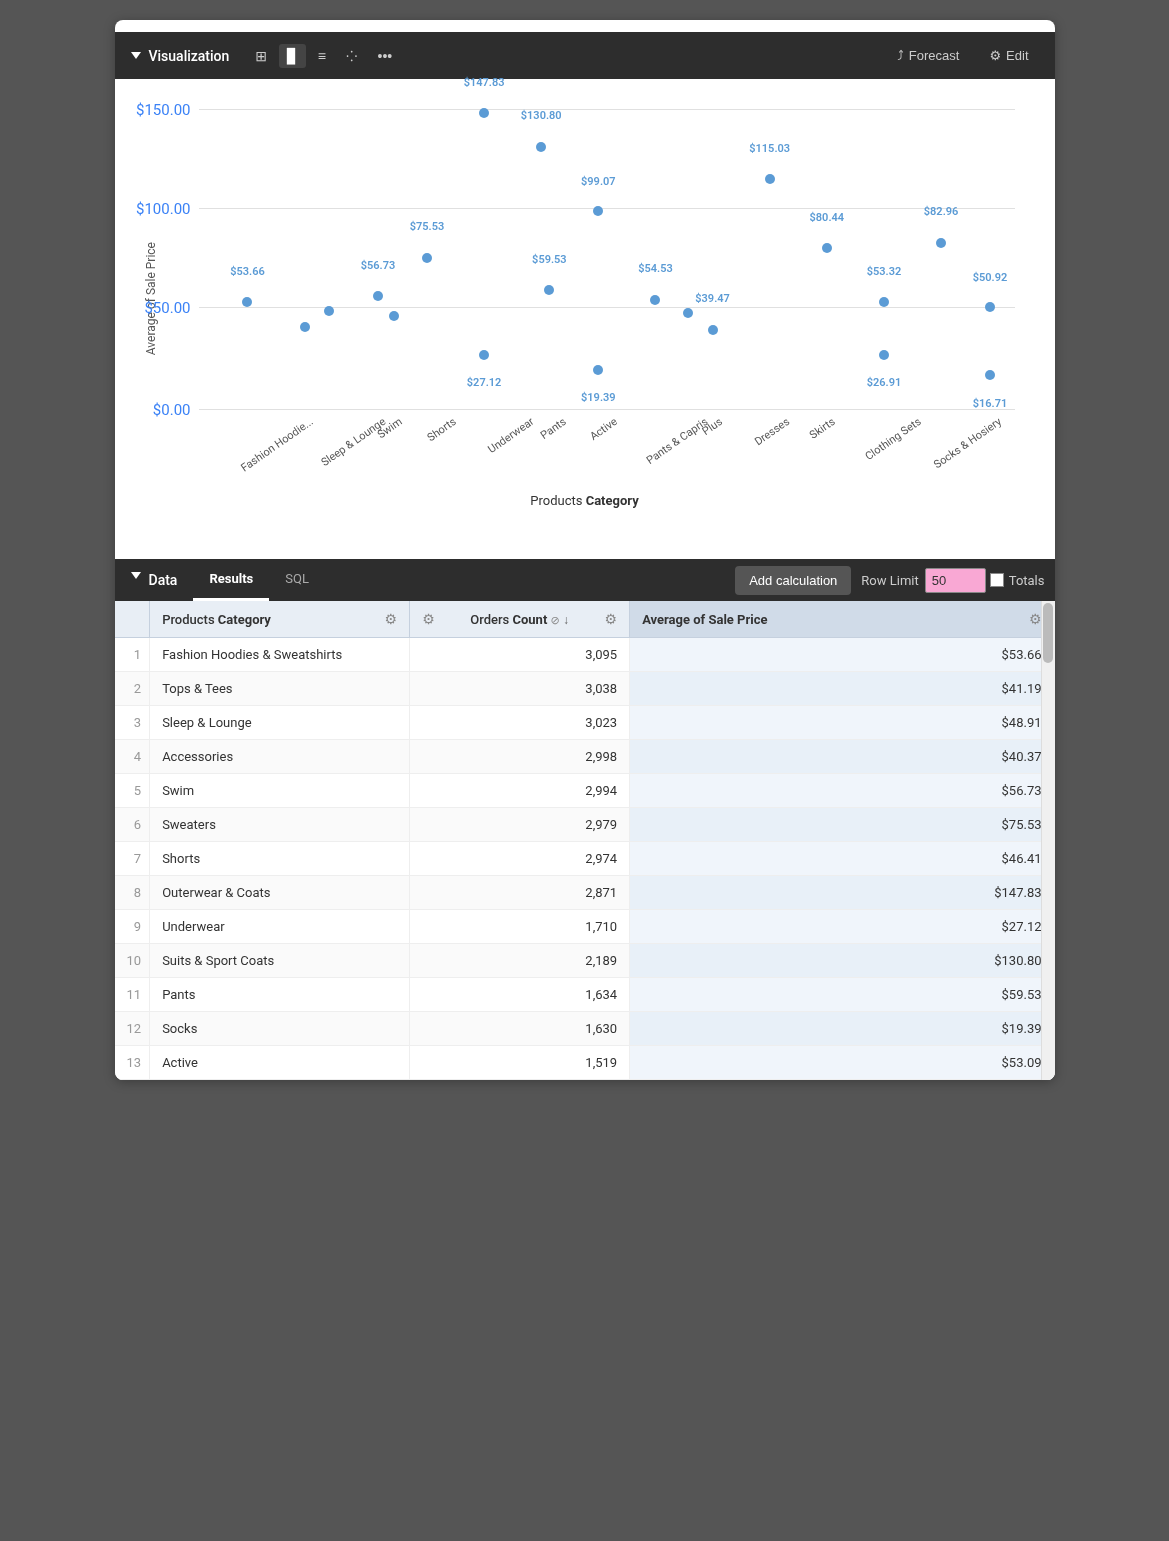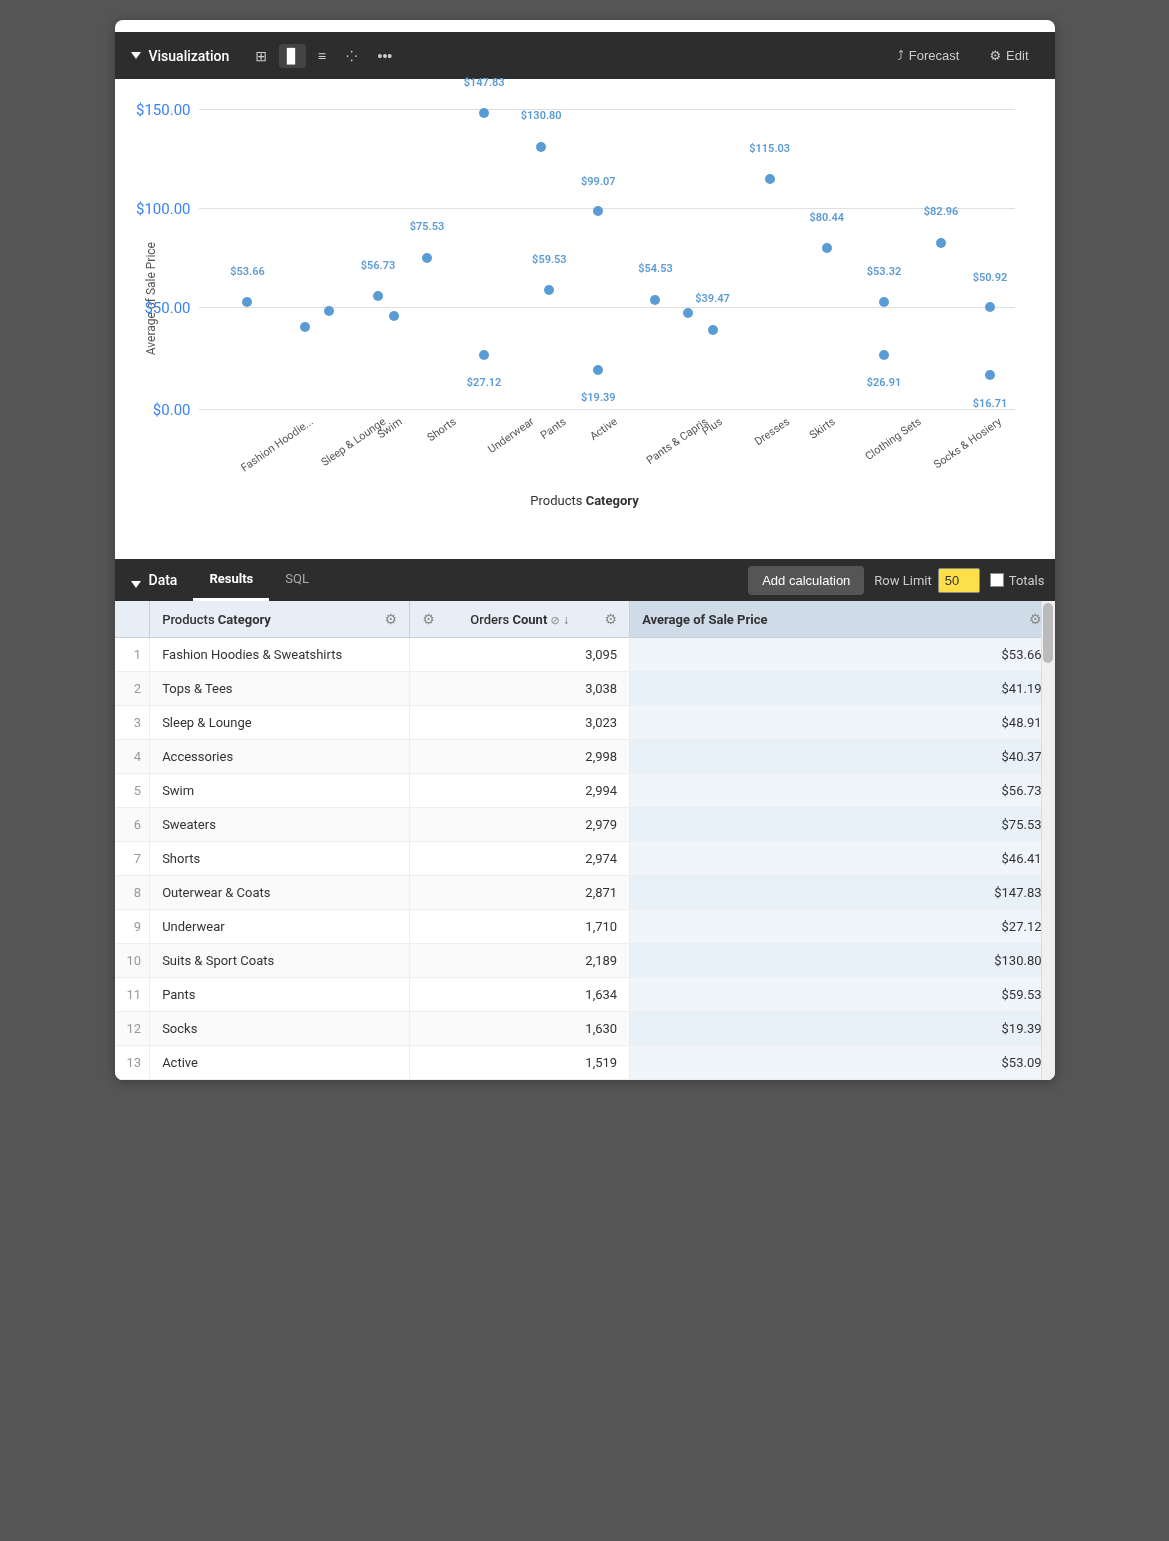--- a/index.html
+++ b/index.html
@@ -166,21 +166,21 @@
 
     
     .data-toolbar {
       background: #2d2d2d;
       padding: 0;
       display: flex;
       align-items: center;
     }
     .data-title {
       display: flex;
-      align-items: flex-end;
+      align-items: flex-start;
       gap: 8px;
       color: #fff;
       font-size: 14px;
       font-weight: 500;
       padding: 12px 16px;
     }
     .data-tab {
       padding: 12px 16px;
       color: #aaa;
       font-size: 13px;
@@ -203,35 +203,35 @@
       cursor: pointer;
       margin-right: 10px;
       text-align: center;
     }
     .row-limit-label {
       color: #ccc;
       font-size: 13px;
       margin-right: 6px;
     }
     .row-limit-input {
-      width: 42px;
+      width: 61px;
       padding: 4px 6px;
       font-size: 13px;
       border: 1px solid #888;
-      background: #fde047;
+      background: #f9a8d4;
       color: #333;
       border-radius: 2px;
     }
     .totals-label {
       color: #ccc;
       font-size: 13px;
       display: flex;
       align-items: center;
       gap: 5px;
-      margin-left: 10px;
+      margin-left: 4px;
       margin-right: 10px;
     }
     .totals-checkbox {
       width: 14px; height: 14px;
       border: 1px solid #888;
       background: #fff;
       display: inline-block;
       vertical-align: middle;
     }
 

